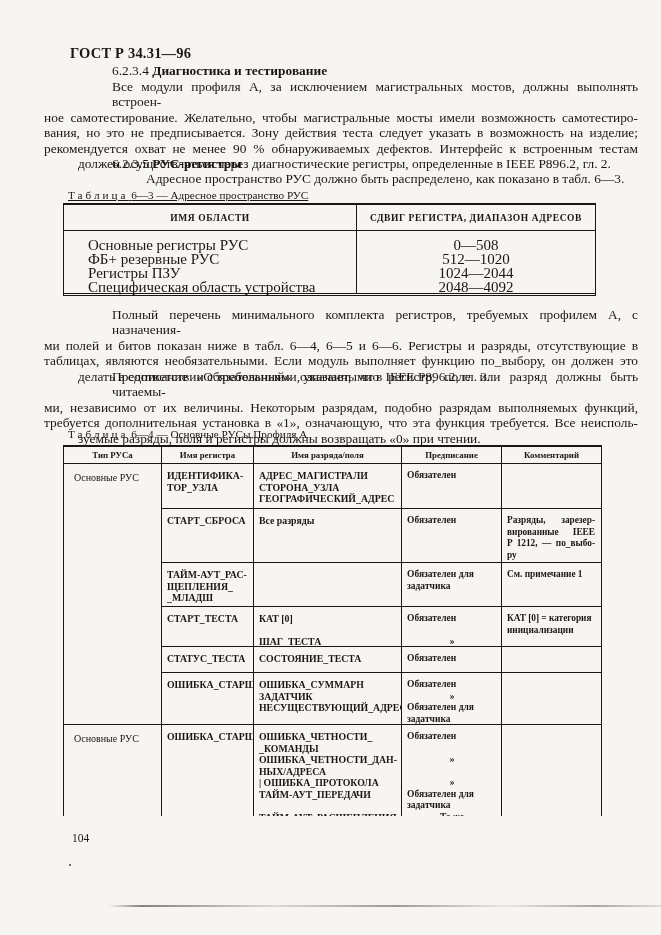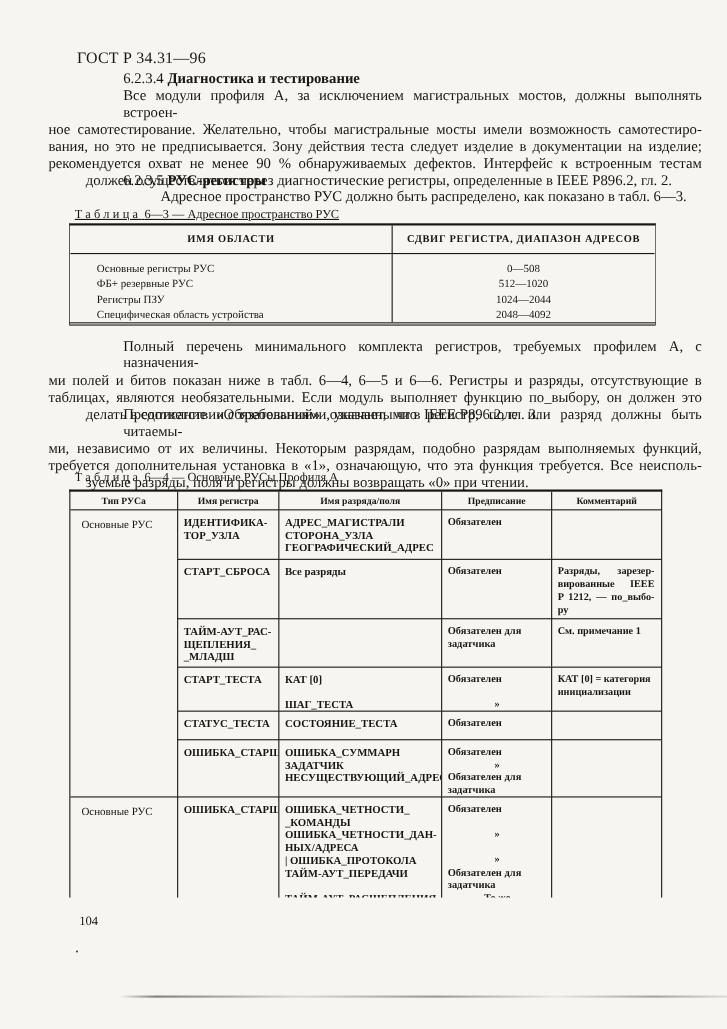--- a/index.html
+++ b/index.html
@@ -1,39 +1,39 @@
 <!DOCTYPE html>
 <html><head>
 <meta charset="utf-8">
 <style>
   html,body{margin:0;padding:0;}
   body{width:661px;height:935px;position:relative;background:#f6f5f2;
        font-family:"Liberation Serif","DejaVu Serif",serif;color:#1a1711;
        -webkit-font-smoothing:antialiased;}
   .blk{position:absolute;}
   
-  .doc-header{left:70px;top:45px;font-size:14.5px;font-weight:normal;letter-spacing:.2px;}
+  .doc-header{left:70px;top:45px;font-size:14.5px;font-weight:bold;letter-spacing:.2px;}
   
   .body-text{left:44px;width:594px;font-size:13.4px;line-height:15.4px;}
   .pl{text-align:justify;text-align-last:justify;white-space:normal;}
   .pl.last{text-align:justify;text-align-last:auto;margin-left:34px;}
   .fi{padding-left:68px;}
   .shead{left:44px;width:594px;padding-left:68px;font-size:13.4px;}
   .shead b{font-weight:bold;}
   
   .tcap{font-size:11.2px;}
   .tlabel{letter-spacing:3px;}
   
   .t63{left:63px;top:203px;width:531px;border:1.4px solid #1a1711;border-top-width:2.2px;
        border-bottom:3.5px double #1a1711;display:grid;grid-template-columns:292px 1fr;
        grid-template-rows:26px 62px;}
   .t63h{display:flex;align-items:center;justify-content:center;font-weight:bold;
         font-size:9.5px;letter-spacing:.6px;border-bottom:1.8px solid #1a1711;}
   .vb63{border-left:1.2px solid #1a1711;}
-  .t63c{font-size:10px;line-height:14px;padding-top:7px;}
+  .t63c{font-size:15px;line-height:14px;padding-top:7px;}
   .t63c1{padding-left:24px;}
   .t63c2{text-align:center;}
   
   .t64{left:63px;top:445px;width:537px;display:grid;
        grid-template-columns:97px 92px 148px 100px 100px;
        grid-template-rows:17px 44px 54px 44px 40px 26px 52px 92px;
        border-top:2px solid #1a1711;border-left:1.2px solid #1a1711;border-right:1.2px solid #1a1711;}
   .hc{display:flex;align-items:center;justify-content:center;font-weight:bold;
       font-size:8.8px;border-bottom:1.5px solid #1a1711;}
   .vb{border-left:1.1px solid #1a1711;}
@@ -61,21 +61,21 @@
 
 <div>
 
   <div class="blk doc-header">ГОСТ Р 34.31—96</div>
 
   <div class="blk shead" style="top:63px;"><span>6.2.3.4</span> <b>Диагностика и тестирование</b></div>
 
   <div class="blk body-text" style="top:79px;">
     <div class="pl fi">Все модули профиля А, за исключением магистральных мостов, должны выполнять встроен-</div>
     <div class="pl">ное самотестирование. Желательно, чтобы магистральные мосты имели возможность самотестиро-</div>
-    <div class="pl">вания, но это не предписывается. Зону действия теста следует изделие в документации на изделие;</div>
+    <div class="pl">вания, но это не предписывается. Зону действия теста следует указать в возможность на изделие;</div>
     <div class="pl">рекомендуется охват не менее 90 % обнаруживаемых дефектов. Интерфейс к встроенным тестам</div>
     <div class="pl last">должен осуществляться через диагностические регистры, определенные в IEEE P896.2, гл. 2.</div>
   </div>
 
   <div class="blk shead" style="top:156px;"><span>6.2.3.5</span> <b>РУС-регистры</b></div>
 
   <div class="blk body-text" style="top:171px;">
     <div class="pl fi last">Адресное пространство РУС должно быть распределено, как показано в табл. 6—3.</div>
   </div>
 

